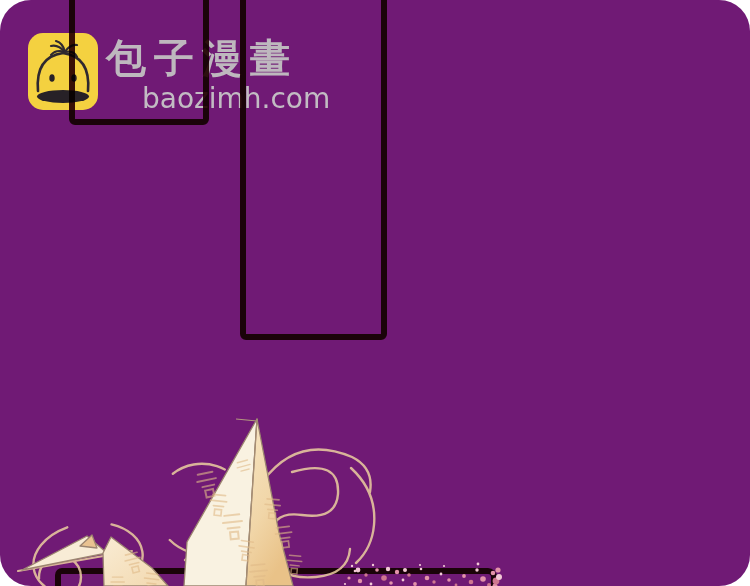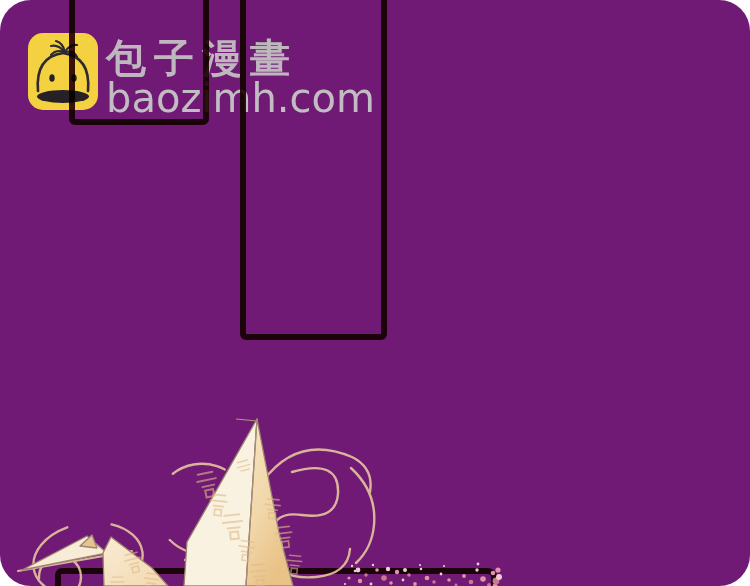--- a/index.html
+++ b/index.html
@@ -10,21 +10,21 @@
   
   .watermark{position:absolute;left:28px;top:33px;display:flex;align-items:flex-start;z-index:1;opacity:.93;}
   .wm-logo{width:70px;height:77px;display:block;}
   .wm-text{margin-left:8px;}
   .wm-cjk{
     font-size:40px;font-weight:700;letter-spacing:8px;line-height:46px;
     color:#c4c4c4;white-space:nowrap;margin-top:2px;
   }
   .wm-url{
     font-family:"DejaVu Sans","Liberation Sans",sans-serif;
-    font-size:40px;line-height:33px;color:#c9c9c9;white-space:nowrap;margin-top:1px;
+    font-size:28px;line-height:33px;color:#c9c9c9;white-space:nowrap;margin-top:1px;margin-left:36px;
   }
   
   .panel{
     position:absolute;box-sizing:border-box;background:transparent;
     border:6px solid #3b1413;border-radius:6px;mix-blend-mode:multiply;z-index:2;
   }
   .panel-small{left:69px;top:-28px;width:140px;height:153px;}
   .panel-tall{left:240px;top:-28px;width:147px;height:368px;}
   .panel-bottom{
     left:55px;top:568px;width:442px;height:46px;

